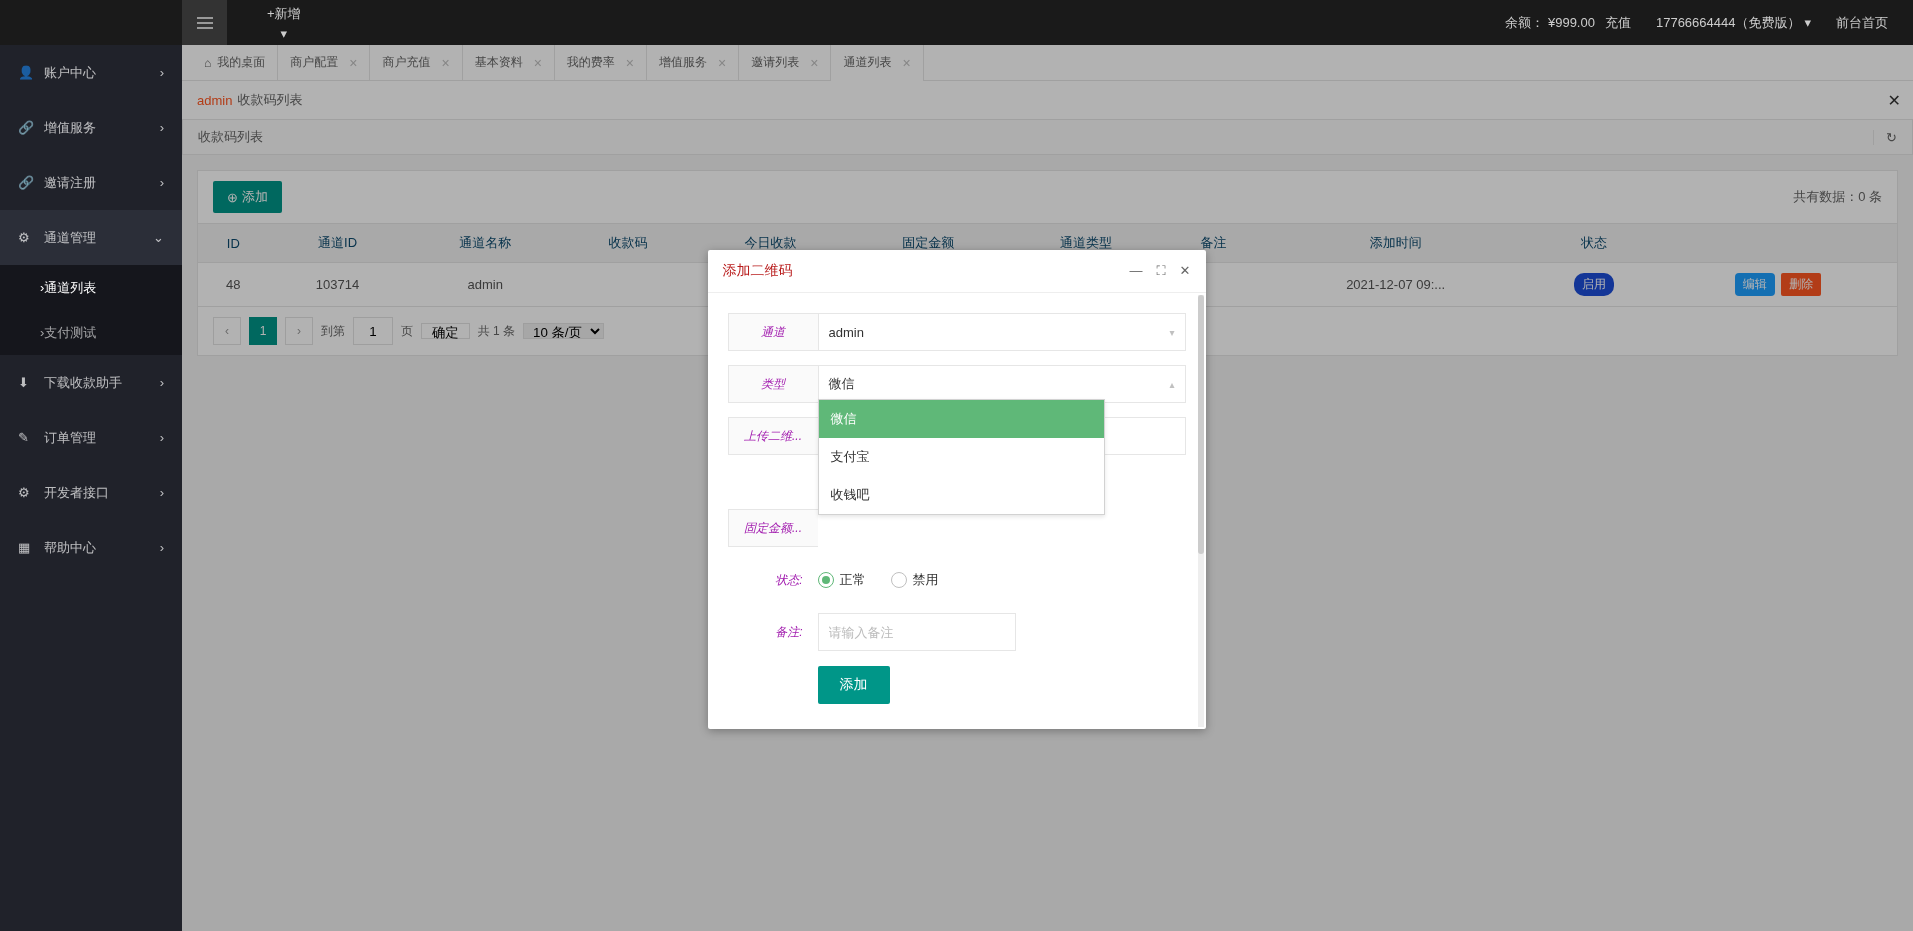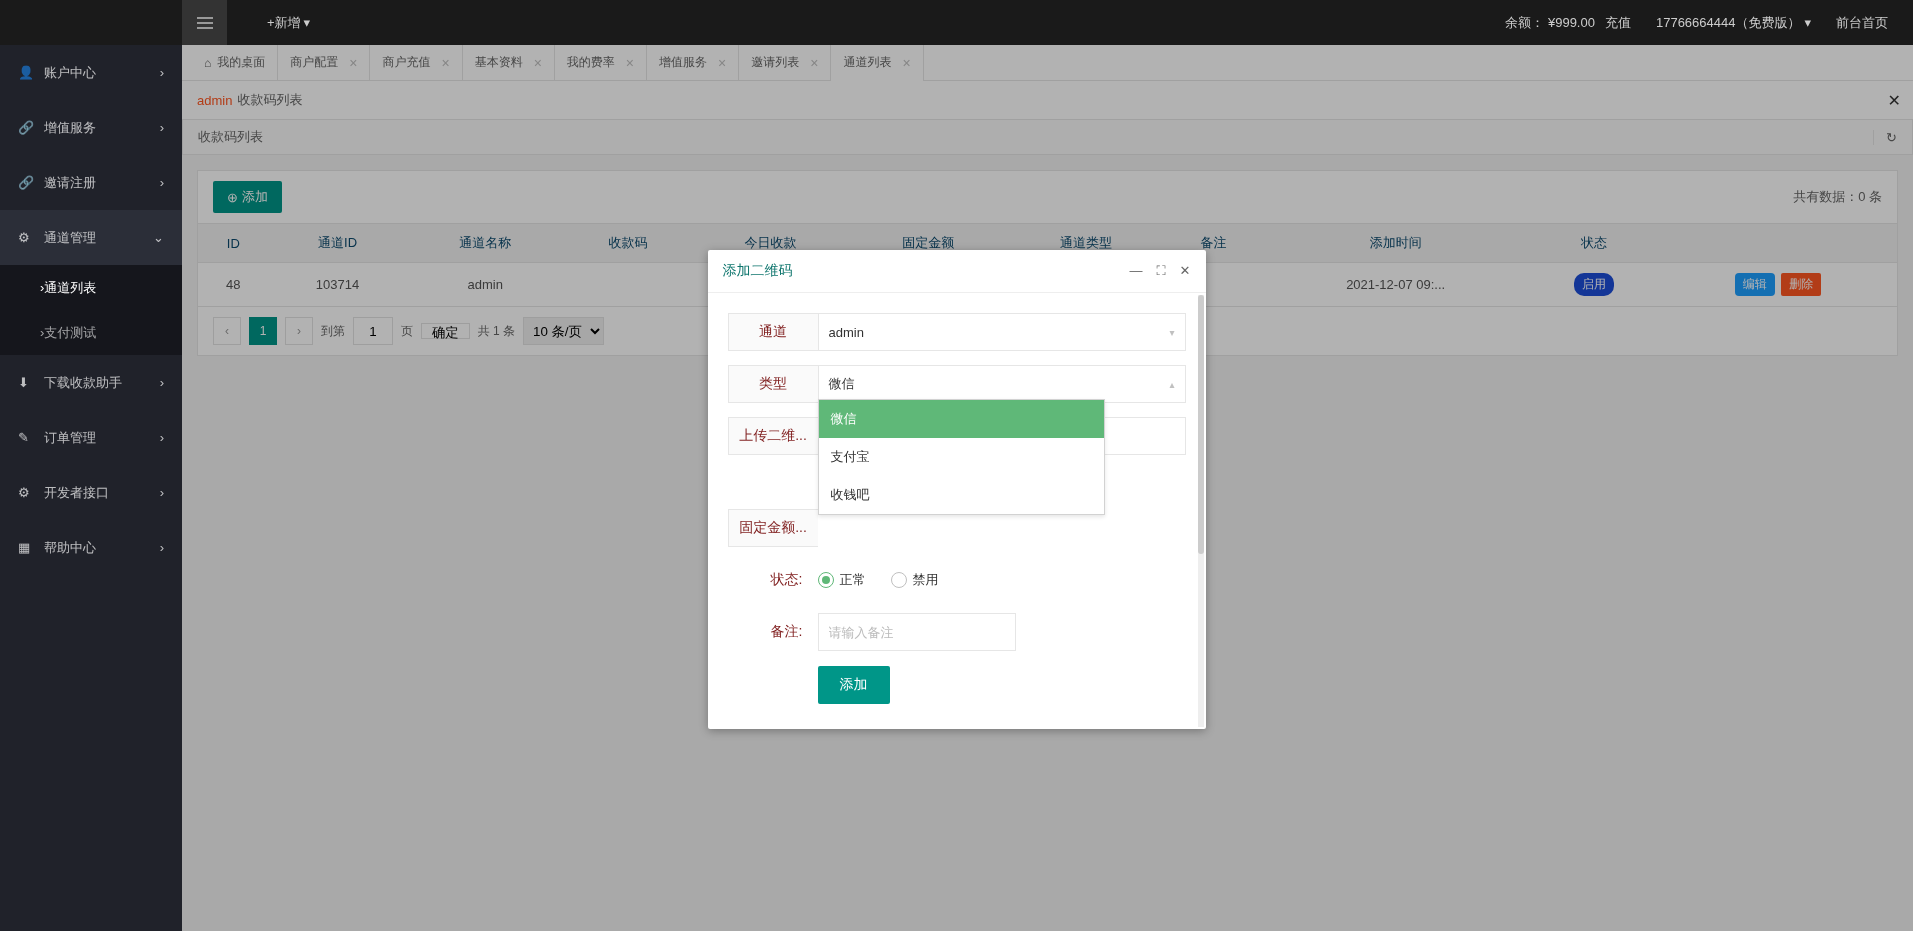--- a/index.html
+++ b/index.html
@@ -2,21 +2,21 @@
 <html><head>
 <meta charset="utf-8">
 <style>
 * { margin: 0; padding: 0; box-sizing: border-box; font-family: "Microsoft YaHei", Arial, sans-serif; }
 body { font-size: 13px; color: #333; overflow: hidden; }
 
 
 .top-header { background: #1a1a1a; height: 45px; display: flex; align-items: center; color: #ccc; padding: 0 0; }
 .menu-toggle { width: 45px; height: 45px; background: #333; display: flex; align-items: center; justify-content: center; cursor: pointer; margin-left: 182px; }
 .menu-toggle svg { fill: #999; }
-.add-new { margin-left: 40px; color: #ccc; cursor: pointer; display: flex; align-items: center; gap: 3px; }
+.add-new { margin-left: 40px; color: #ccc; cursor: pointer; display: flex; align-items: center; gap: 3px; flex-direction: column; }
 .header-right { margin-left: auto; display: flex; align-items: center; gap: 25px; padding-right: 25px; }
 .header-item { color: #ccc; cursor: pointer; display: flex; align-items: center; gap: 4px; }
 
 
 .sidebar { position: absolute; left: 0; top: 45px; bottom: 0; width: 182px; background: #20222a; color: rgba(255,255,255,0.7); }
 .sidebar-item { display: flex; align-items: center; padding: 0 18px; height: 55px; cursor: pointer; position: relative; }
 .sidebar-item.parent-active { background: #2b2e38; }
 .sidebar-item .icon { margin-right: 10px; width: 16px; }
 .sidebar-item .chev { margin-left: auto; }
 .sidebar-sub { background: #15161c; }
@@ -58,34 +58,34 @@
 .btn-enable { background: #1d4ed8; color: #fff; border: none; padding: 3px 8px; border-radius: 10px; font-size: 12px; cursor: pointer; }
 .btn-edit { background: #1e9fff; color: #fff; border: none; padding: 3px 8px; border-radius: 4px; font-size: 12px; cursor: pointer; }
 .btn-del { background: #ff5722; color: #fff; border: none; padding: 3px 8px; border-radius: 2px; font-size: 12px; cursor: pointer; margin-left: 3px; }
 
 
 .pagination { padding: 10px 15px; display: flex; align-items: center; gap: 8px; font-size: 12px; color: #666; }
 .page-btn { border: 1px solid #e2e2e2; background: #fff; width: 28px; height: 28px; display: flex; align-items: center; justify-content: center; cursor: pointer; color: #999; }
 .page-btn.active { background: #009688; color: #fff; border-color: #009688; }
 .page-input { width: 40px; height: 28px; border: 1px solid #e2e2e2; text-align: center; }
 .page-confirm { height: 16px; padding: 0 10px; border: 1px solid #e2e2e2; background: #fff; cursor: pointer; }
-.page-select { height: 28px; border: 1px solid #e2e2e2; padding: 0 5px; }
+.page-select { height: 16px; border: 1px solid #e2e2e2; padding: 0 5px; }
 
 
 .overlay { position: absolute; inset: 0; background: rgba(0,0,0,0.3); z-index: 100; }
 
 
 .modal { position: absolute; top: 250px; left: 50%; transform: translateX(-50%); width: 498px; background: #fff; z-index: 200; box-shadow: 0 2px 10px rgba(0,0,0,0.3); border-radius: 2px; }
 .modal-header { padding: 12px 15px; display: flex; align-items: center; border-bottom: 1px solid #eee; }
-.modal-title { font-size: 14px; color: #0f766e; }
+.modal-title { font-size: 14px; color: #b91c1c; }
 .modal-icons { margin-left: auto; display: flex; gap: 14px; color: #666; }
 .modal-icons span { cursor: pointer; }
 .modal-body { padding: 20px 20px 25px; position: relative; }
 .form-row { display: flex; align-items: center; margin-bottom: 14px; }
-.form-label { width: 90px; border: 1px solid #e6e6e6; border-right: none; height: 38px; display: flex; align-items: center; justify-content: center; background: #fafafa; color: #7f1d1d; font-size: 14px; }
+.form-label { width: 90px; border: 1px solid #e6e6e6; border-right: none; height: 38px; display: flex; align-items: center; justify-content: center; background: #fafafa; color: #a21caf; font-size: 12px; font-style: italic; }
 .form-input { flex: 1; height: 38px; border: 1px solid #e6e6e6; padding: 0 10px; font-size: 13px; }
 .form-input::placeholder { color: #bbb; }
 .form-select { flex: 1; height: 38px; border: 1px solid #e6e6e6; padding: 0 10px; display: flex; align-items: center; justify-content: space-between; cursor: pointer; position: relative; background: #fff; }
 .form-select .arrow { color: #c0c0c0; font-size: 10px; }
 .form-radio-group { display: flex; gap: 25px; padding-left: 15px; align-items: center; height: 38px; }
 .radio-item { display: flex; align-items: center; gap: 6px; cursor: pointer; }
 .radio-circle { width: 16px; height: 16px; border: 1px solid #c0c0c0; border-radius: 50%; display: flex; align-items: center; justify-content: center; }
 .radio-circle.checked { border-color: #5fb878; }
 .radio-circle.checked::after { content: ''; width: 8px; height: 8px; background: #5fb878; border-radius: 50%; }
 .btn-submit { background: #009688; color: #fff; border: none; padding: 10px 22px; border-radius: 2px; cursor: pointer; font-size: 14px; margin-left: 90px; }

